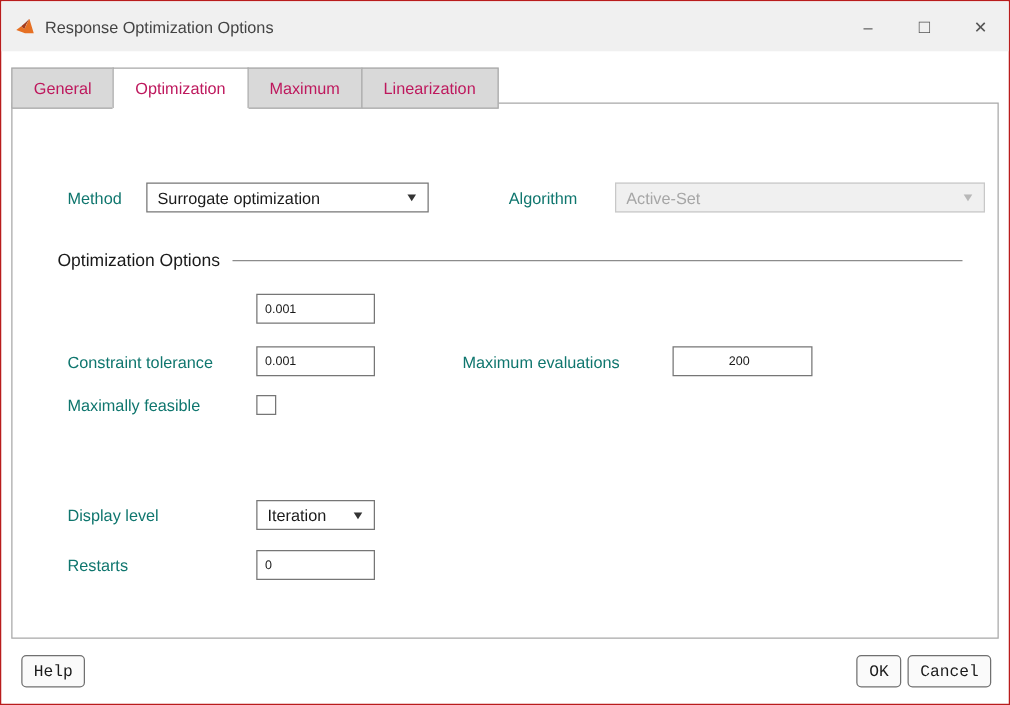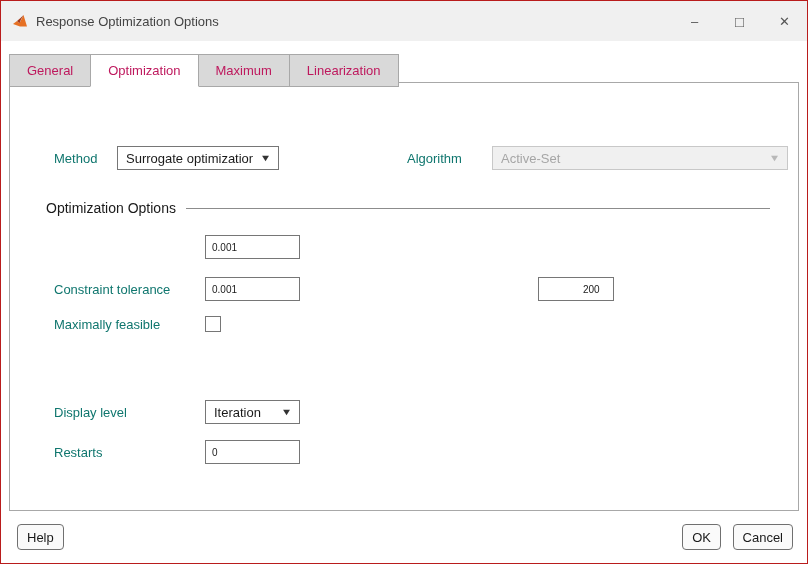--- a/index.html
+++ b/index.html
@@ -34,21 +34,21 @@
   .dropdown { position:absolute; height:24px; border:1px solid #767676; background:#fff; display:flex; align-items:center; padding:0 8px; cursor:default; }
   .dropdown .dd-text { flex:1; white-space:nowrap; overflow:hidden; }
   .dropdown .dd-arrow { font-size:9px; color:#333; margin-left:8px; transform:scaleX(1.3); }
   .dropdown.disabled { background:#f0f0f0; border-color:#c8c8c8; }
   .dropdown.disabled .dd-text { color:#a6a6a6; }
   .dropdown.disabled .dd-arrow { color:#b8b8b8; }
 
   .checkbox { position:absolute; width:16px; height:16px; border:1px solid #767676; background:#fff; }
 
   
-  .btn { position:absolute; height:26px; padding:0 9px; border:1px solid #707070; border-radius:4px; background:#fafafa; font-size:13px; font-family:Liberation Sans, sans-serif; color:#1a1a1a; display:flex; align-items:center; cursor:default; }
+  .btn { position:absolute; height:26px; padding:0 9px; border:1px solid #707070; border-radius:4px; background:#fafafa; font-size:13px; font-family:Liberation Mono, monospace; color:#1a1a1a; display:flex; align-items:center; cursor:default; }
   .btn-help { left:16px; bottom:13px; }
   .btn-ok { right:86px; bottom:13px; }
   .btn-cancel { right:14px; bottom:13px; }
 </style>
 </head>
 <body>
 
 <div class="window">
 
   <div class="titlebar">
@@ -70,42 +70,43 @@
     <div class="tab">General</div>
     <div class="tab active">Optimization</div>
     <div class="tab">Maximum</div>
     <div class="tab">Linearization</div>
   </div>
 
   <div class="panel">
 
 
     <div class="lbl" style="left:44px; top:63px;">Method</div>
-    <div class="dropdown" style="left:107px; top:63px; width:162px;">
+    <div class="dropdown" style="left:107px; top:63px; width:226px;">
       <span class="dd-text">Surrogate optimization</span>
       <span class="dd-arrow">▼</span>
     </div>
 
     <div class="lbl" style="left:397px; top:63px;">Algorithm</div>
     <div class="dropdown disabled" style="left:482px; top:63px; width:296px;">
       <span class="dd-text">Active-Set</span>
       <span class="dd-arrow">▼</span>
     </div>
 
     <div class="sec-heading" style="top:117px;">
       <span>Optimization Options</span>
       <div class="rule"></div>
     </div>
 
     <input class="inp" style="left: 195px; top: 152px; width: 95px;" value="0.001">
 
     <div class="lbl" style="left:44px; top:194px;">Constraint tolerance</div>
     <input class="inp" style="left: 195px; top: 194px; width: 95px;" value="0.001">
 
-    <input class="inp" style="left: 528px; top: 194px; width: 76px; padding-left: 44px;" value="200">
+    <div class="lbl" style="left:360px; top:194px;">Maximum evaluations</div>
+    <input class="inp" style="left: 528px; top: 194px; width: 112px; padding-left: 44px;" value="200">
 
     <div class="lbl" style="left:44px; top:229px;">Maximally feasible</div>
     <div class="checkbox" style="left:195px; top:233px;"></div>
 
     <div class="lbl" style="left:44px; top:317px;">Display level</div>
     <div class="dropdown" style="left:195px; top:317px; width:95px;">
       <span class="dd-text">Iteration</span>
       <span class="dd-arrow">▼</span>
     </div>
 

